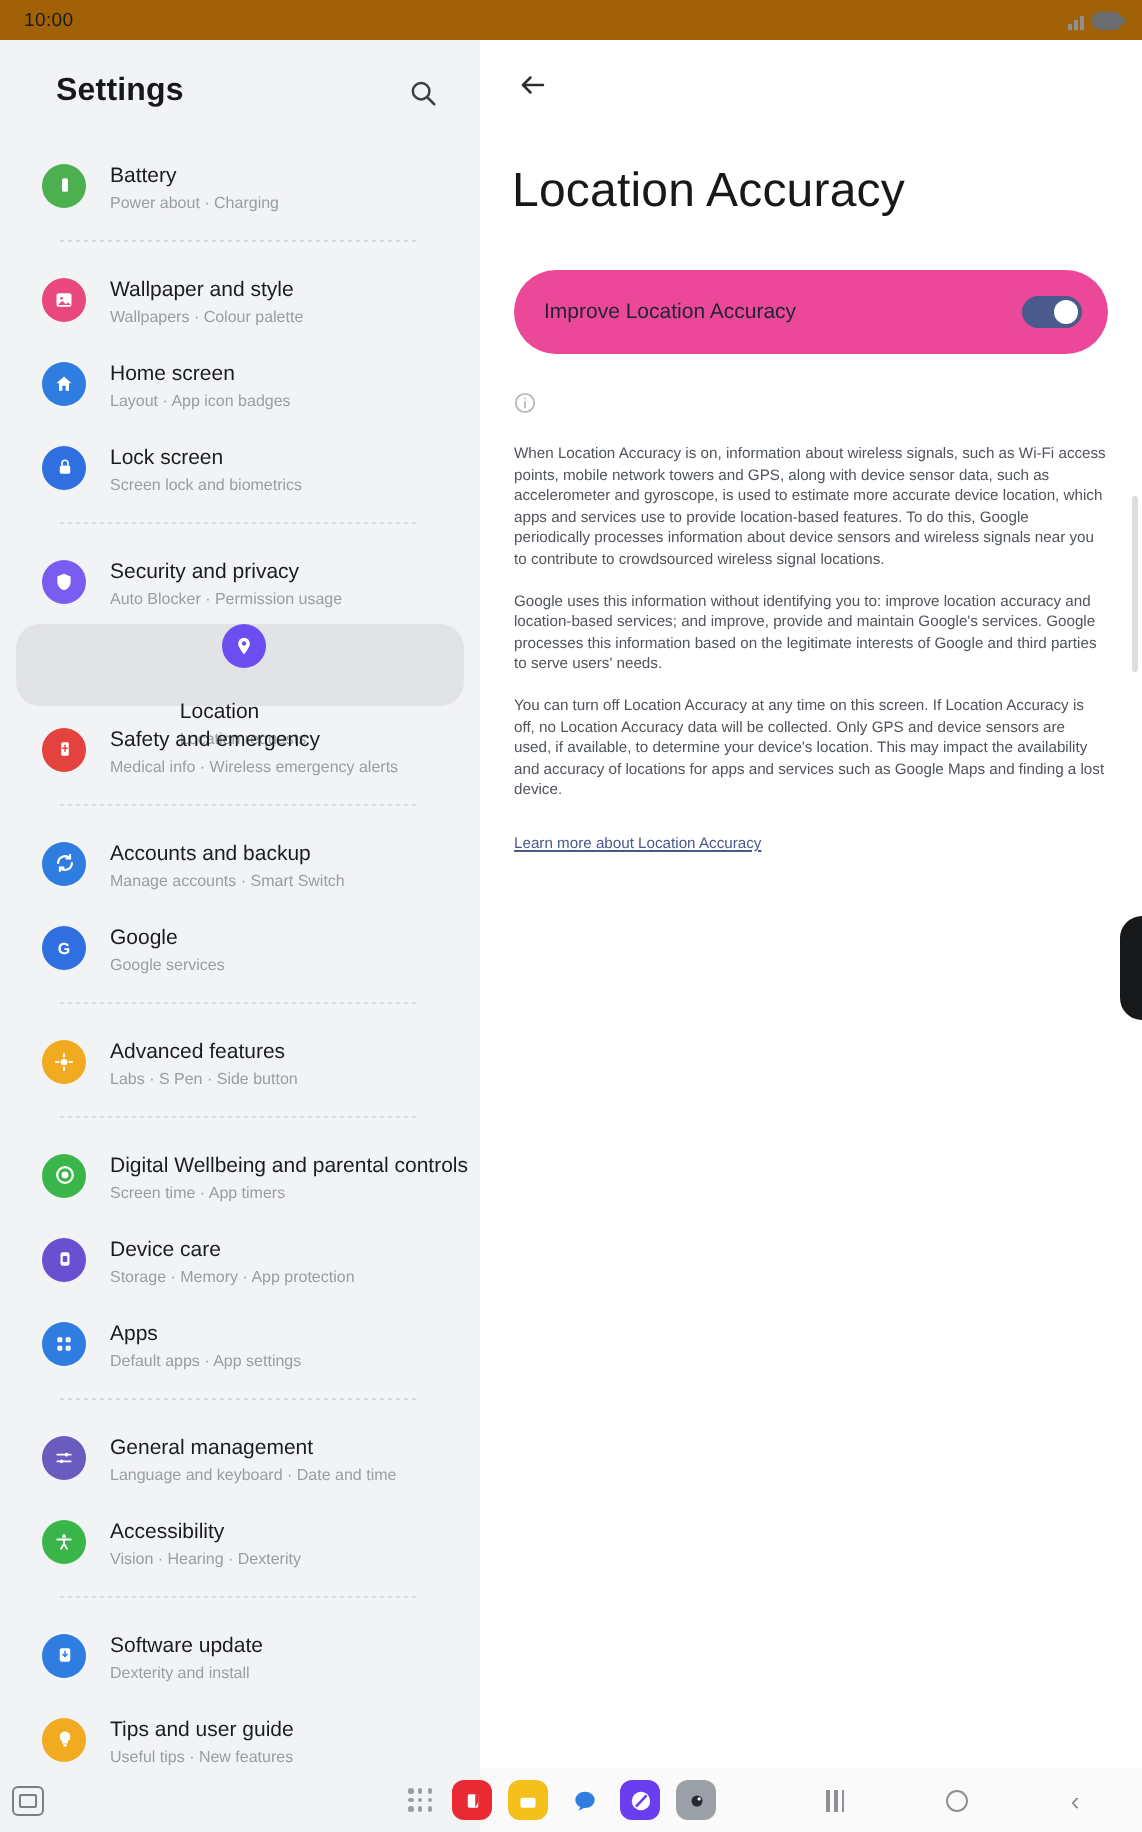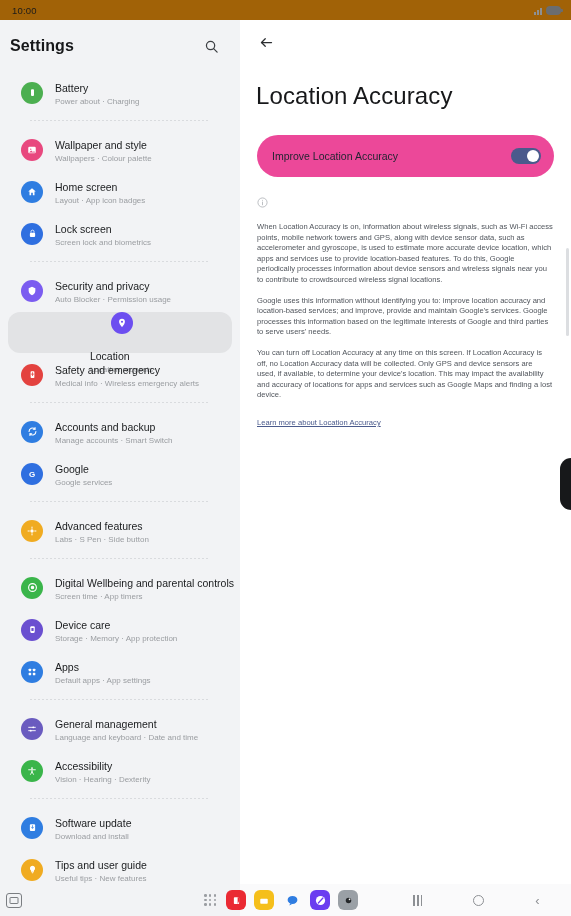--- a/index.html
+++ b/index.html
@@ -33,21 +33,21 @@
 
   
   .sidebar {
     width: 240px; flex: 0 0 240px;
     background: #f2f3f5;
     overflow: hidden;
     position: relative;
   }
   .sb-head {
     height: 52px; display: flex; align-items: center;
-    justify-content: space-between; padding: 0 16px 0 10px;
+    justify-content: space-between; padding: 0 16px 0 28px;
   }
   .sb-title { font-size: 16px; font-weight: bold; color: #17181a; letter-spacing: .1px; }
   .icon-btn { width: 26px; height: 26px; display:flex; align-items:center; justify-content:center; border-radius:50%; }
 
   .sb-list { padding: 0 8px; }
   .sb-item {
     display: flex; align-items: center; gap: 12px;
     height: 41px; padding: 0 10px 0 13px; border-radius: 12px;
     margin-bottom: 1px;
   }
@@ -305,21 +305,21 @@
             <span class="sb-txt"><span class="sb-label">Accessibility</span><span class="sb-sub" style="display:block">Vision  ·  Hearing  ·  Dexterity</span></span>
           </div>
           <div class="sb-div"></div>
           <div class="sb-item">
             <span class="sb-ico" style="background:#2f7de1">
               <svg width="9" height="9" viewBox="0 0 24 24">
                 <rect x="5" y="3" width="14" height="18" rx="2.6" fill="#fff"></rect>
                 <path d="M12 7v7M9 11l3 3 3-3" stroke="#2f7de1" stroke-width="1.9" fill="none" stroke-linecap="round"></path>
               </svg>
             </span>
-            <span class="sb-txt"><span class="sb-label">Software update</span><span class="sb-sub" style="display:block">Download and install</span></span>
+            <span class="sb-txt"><span class="sb-label">Software update</span><span class="sb-sub" style="display:block">Dexterity and install</span></span>
           </div>
           <div class="sb-item">
             <span class="sb-ico" style="background:#f0ab21">
               <svg width="9" height="9" viewBox="0 0 24 24">
                 <path d="M12 2a7 7 0 00-4 12.7V18h8v-3.3A7 7 0 0012 2z" fill="#fff"></path>
                 <rect x="9.5" y="19" width="5" height="3" rx="1.3" fill="#fff"></rect>
               </svg>
             </span>
             <span class="sb-txt"><span class="sb-label">Tips and user guide</span><span class="sb-sub" style="display:block">Useful tips  ·  New features</span></span>
           </div>

